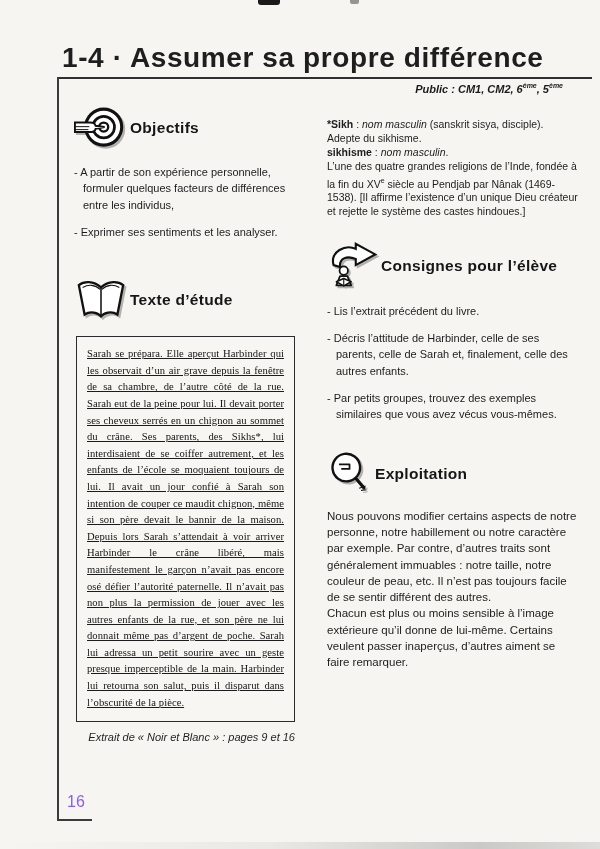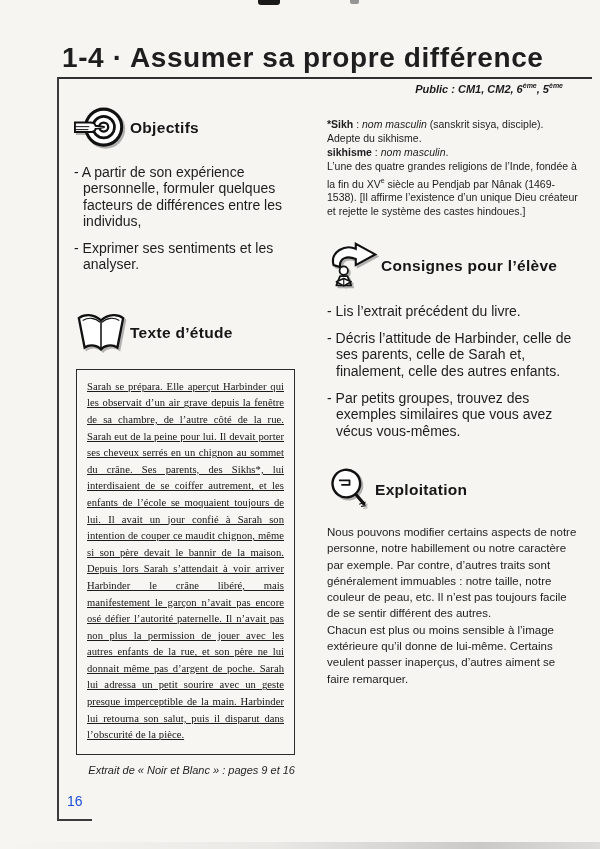--- a/index.html
+++ b/index.html
@@ -16,32 +16,32 @@
   }
   .title-underline { position:absolute; left:57px; top:77px; width:535px; height:2px; background:#2f2f2f; }
   .audience {
     position:absolute; right:37px; top:82px;
     font-size:11px; font-weight:bold; font-style:italic; color:#1a1a1a;
   }
   .audience sup { font-size:7px; }
   
   .left-rule   { position:absolute; left:57px; top:77px; width:2px; height:744px; background:#3b3b3b; }
   .corner-rule { position:absolute; left:57px; top:819px; width:35px; height:2px; background:#3b3b3b; }
-  .page-number { position:absolute; left:67px; top:793px; font-size:14px; color:#1d4ed8; }
+  .page-number { position:absolute; left:67px; top:793px; font-size:16px; color:#8b5cf6; }
   
   .col-left  { position:absolute; left:74px;  top:104px; width:238px; }
   .col-right { position:absolute; left:327px; top:118px; width:252px; }
   
   .section-head { display:flex; align-items:center; gap:2px; }
   .section-head svg { display:block; flex:none; filter:drop-shadow(2px 2.5px 0 rgba(110,110,110,.5)); }
   .section-title { font-weight:bold; font-size:15.5px; letter-spacing:.3px; color:#161616; }
   
   .bullets { margin-top:12px; }
   .bullet {
-    font-size:14px; line-height:16.3px; margin-bottom:11px;
+    font-size:11px; line-height:16.3px; margin-bottom:11px;
     padding-left:9px; text-indent:-9px; color:#1d1d1d;
   }
   .bullet::before { content:"- "; }
   
   .note { font-size:10.5px; line-height:13.9px; color:#1d1d1d; }
   .note .b { font-weight:bold; }
   .note .i { font-style:italic;margin-top:37px; }
   .note sup { font-size:7px; }
   
   .excerpt-box {

